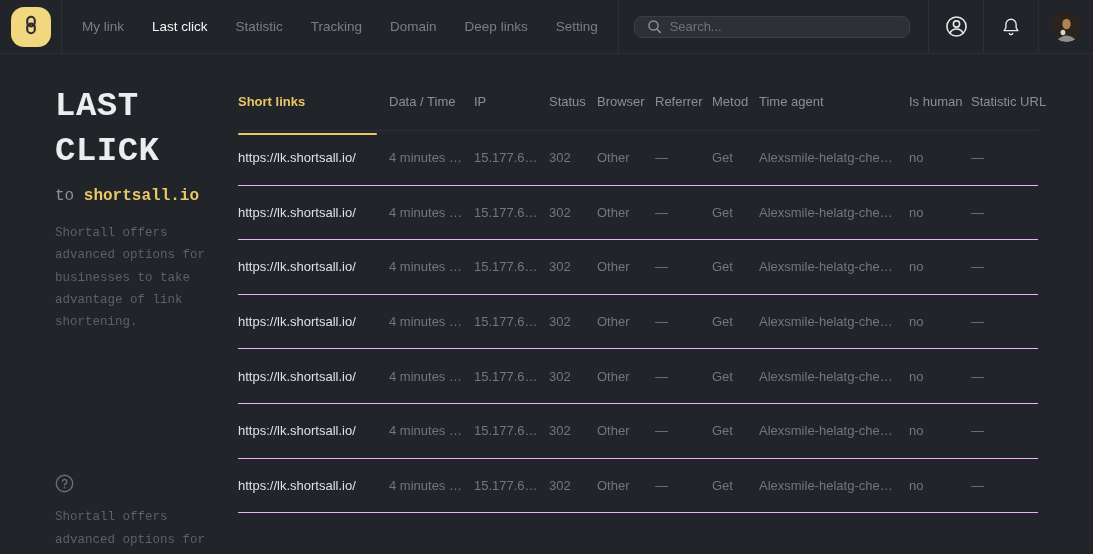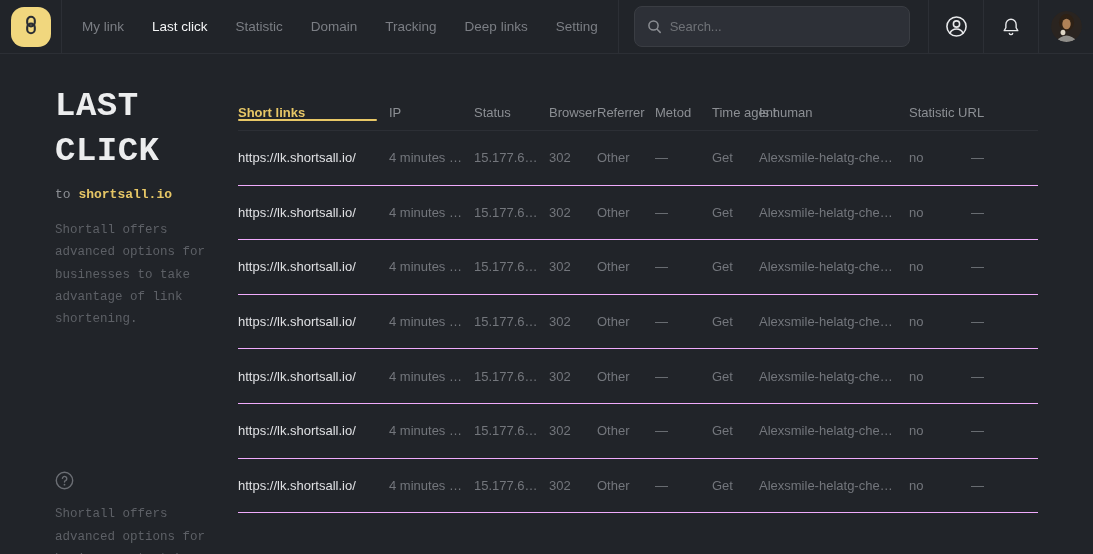--- a/index.html
+++ b/index.html
@@ -22,63 +22,63 @@
   }
   .nav { display:flex; align-items:center; padding:0 6px; }
   .nav-item {
     padding:0 14px; font-size:13.5px; color:#7b7e84; cursor:pointer; line-height:54px;
     white-space:nowrap;
   }
   .nav-item.active { color:#f4f5f6; font-weight:normal; }
   .vdiv { width:1px; background:#2c2f35; }
   .search-section { flex:1; display:flex; align-items:center; padding:0 18px 0 15px; }
   .search-box {
-    flex:1; height:41px; background:#2d3037; border:1px solid #3a3d43; border-radius:8px;
+    flex:1; height:22px; background:#2d3037; border:1px solid #3a3d43; border-radius:8px;
     display:flex; align-items:center; padding:0 12px;
   }
   .search-box svg { flex:none; margin-right:8px; }
   .search-input {
     flex:1; background:transparent; border:none; outline:none;
     font-size:13px; color:#c7c9cc; font-family:inherit;
   }
   .search-input::placeholder { color:#6f7277; }
   .icon-cell { width:54px; display:flex; align-items:center; justify-content:center; cursor:pointer; }
   .avatar {
     width:31px; height:31px; border-radius:50%; overflow:hidden; display:block;
   }
 
   
   .content { display:flex; height:499px; }
   .sidebar { width:238px; padding:30px 20px 0 55px; flex:none;font-family:Liberation Mono, monospace; }
   .page-title {
     font-size:34px; font-weight:bold; color:#ecedee; line-height:45px; letter-spacing:0.5px;
   }
   .page-title span { display:block; }
-  .subtitle { margin-top:13px; font-size:13px; color:#8c8f94; }
+  .subtitle { margin-top:13px; font-size:16px; color:#8c8f94; }
   .subtitle a { color:var(--accent,#e7c766); font-weight:bold; text-decoration:none; cursor:pointer; }
   .side-desc {
     margin-top:17px; font-size:12.5px; line-height:1.78; color:#5d6066; width:168px;
   }
   .help-block { margin-top:141px; }
   .help-icon { display:block; cursor:pointer; }
   .side-desc2 { margin-top:13px; font-size:12.5px; line-height:1.78; color:#5d6066; width:168px; }
 
   
   .table-wrap { padding-top:0; }
   .grid-row {
     display:grid;
     grid-template-columns:151px 85px 75px 48px 58px 57px 47px 150px 62px 67px;
     width:800px;
   }
   .thead {
     border-bottom:1px solid #2c2f35; align-items:center;
     padding:40px 0 0 0; height:77px;
   }
   .th {
-    font-size:13px; color:#8c8f94; white-space:nowrap; 
+    font-size:13px; color:#8c8f94; white-space:nowrap; padding-bottom:25px;
   }
   .th.first { color:var(--accent,#e7c766); font-weight:bold; position:relative; }
   .th.first::after {
     content:""; position:absolute; left:0; bottom:-1px; width:139px; height:2px;
     background:var(--accent,#e7c766); border-radius:1px;
   }
   .trow {
     height:54.6px; align-items:center; border-bottom:1px solid #f0abfc;
   }
   .td {
@@ -101,22 +101,22 @@
             <rect x="6.2" y="8.6" width="7.6" height="9.6" rx="3.8" stroke="#2a2d33" stroke-width="2.1"></rect>
           </svg>
         </span>
       </button>
     </div>
 
     <nav class="nav" id="main-nav">
         <div class="nav-item">My link</div>
         <div class="nav-item active">Last click</div>
         <div class="nav-item">Statistic</div>
+        <div class="nav-item">Tracking</div>
         <div class="nav-item">Domain</div>
-        <div class="nav-item">Tracking</div>
         <div class="nav-item">Deep links</div>
         <div class="nav-item">Setting</div>
       </nav>
 
     <div class="vdiv"></div>
 
     <div class="search-section">
       <div class="search-box">
         <svg width="15" height="15" viewBox="0 0 15 15" fill="none">
           <circle cx="6.5" cy="6.5" r="4.6" stroke="#8b8e93" stroke-width="1.5"></circle>
@@ -185,20 +185,21 @@
           <path d="M7.4 7.3a2.2 2.2 0 1 1 3.1 2.3c-0.7 0.3-1 0.8-1 1.5" stroke="#6b6e74" stroke-width="1.4" stroke-linecap="round"></path>
           <circle cx="9.5" cy="13.7" r="0.9" fill="#6b6e74"></circle>
         </svg>
         <p class="side-desc2">Shortall offers advanced options for businesses to take advantage of link shortening.</p>
       </div>
     </aside>
 
     <main class="table-wrap">
       <div class="grid-row thead" id="table-header">
           <div class="th first">Short links</div>
+          <div class="th">Data / Time</div>
           <div class="th">IP</div>
           <div class="th">Status</div>
           <div class="th">Browser</div>
           <div class="th">Referrer</div>
           <div class="th">Metod</div>
           <div class="th">Time  agent</div>
           <div class="th">Is human</div>
           <div class="th">Statistic URL</div>
         </div>
       <div id="table-body">

